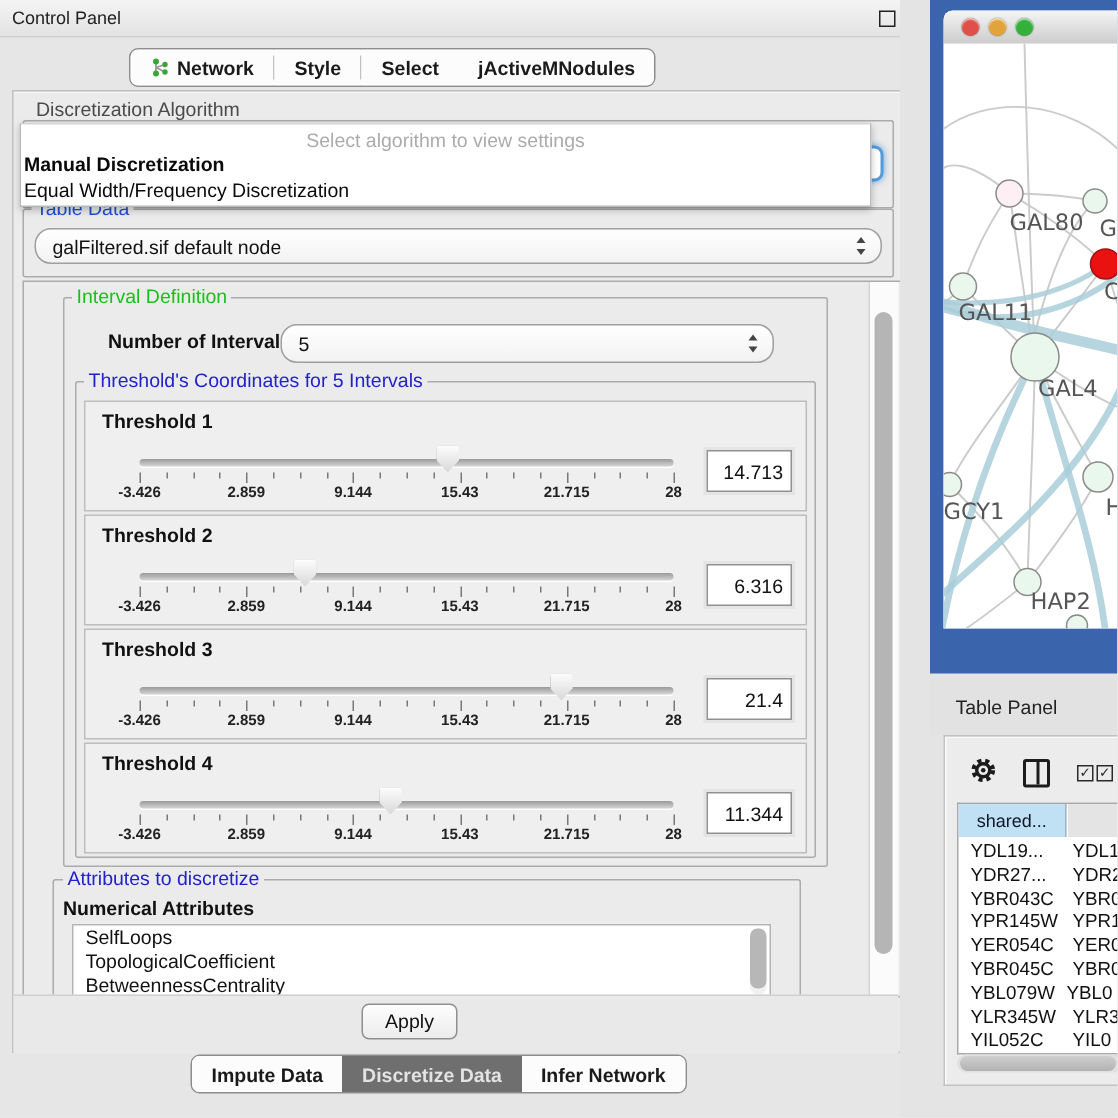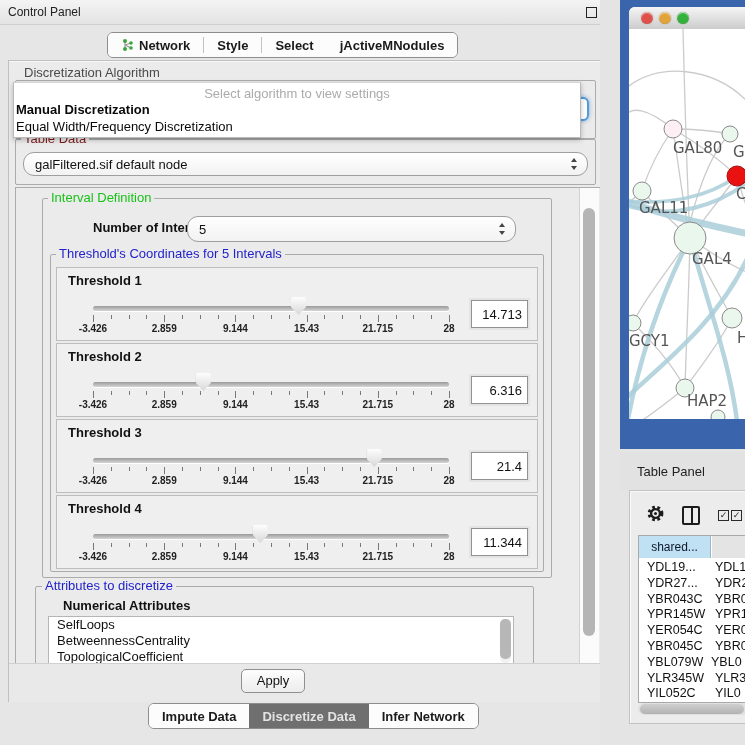--- a/index.html
+++ b/index.html
@@ -1,19 +1,19 @@
 <!DOCTYPE html>
 <html><head>
 <meta charset="utf-8">
 <style>
   html,body{margin:0;padding:0;}
   body{width:745px;height:745px;background:#e6e6e6;font-family:"Liberation Sans",sans-serif;
        -webkit-font-smoothing:antialiased;}
   #app{position:relative;width:745px;height:745px;overflow:hidden;background:#e6e6e6;}
-  .abs{position:absolute;padding-left:21px;}
+  .abs{position:absolute;}
 
   
   .titlebar{left:0;top:0;width:618px;height:24px;background:linear-gradient(#f4f4f4,#e3e3e3);
             border-bottom:1px solid #cfcfcf;}
   .titlebar .t{position:absolute;left:8px;top:5px;font-size:12px;color:#222;}
   .win-float{position:absolute;left:586px;top:7px;width:9px;height:9px;border:1.5px solid #222;}
   .win-close{position:absolute;left:603px;top:2px;font-size:13px;font-weight:bold;color:#111;}
 
   
   .tabbar{display:flex;align-items:stretch;background:#fcfcfc;border:1px solid #8d8d8d;
@@ -22,21 +22,21 @@
        background:#fcfcfc;white-space:nowrap;cursor:default;}
   .tab.sel{background:#6f6f6f;color:#e3e3e3;}
   .tabsep{width:1px;background:#c2c2c2;margin:4px 0;}
   .tab .nicon{margin-right:5px;display:inline-block;width:13px;height:14px;}
 
   
   .main-panel{left:8px;top:60px;width:592px;height:640px;background:#ebebeb;
               border:1px solid #c0c0c0;box-shadow:inset 0 1px 0 #f8f8f8;}
   .group{position:absolute;border:1px solid #ababab;border-radius:2px;}
   .group-label{position:absolute;font-size:13px;background:#ebebeb;padding:0 3px;line-height:14px;}
-  .g-black{color:#7f1d1d;}
+  .g-black{color:#1d4ed8;}
   .g-green{color:#17c217;}
   .g-blue{color:#2222cc;}
   .g-gray{color:#4a4a4a;}
 
   
   .combo{position:absolute;background:linear-gradient(#ffffff,#f2f2f2);border:1px solid #9f9f9f;
          border-radius:11px;font-size:13px;color:#111;display:flex;align-items:center;}
   .combo .cv{padding-left:11px;white-space:nowrap;overflow:hidden;}
   .spin{position:absolute;right:9px;top:50%;transform:translateY(-50%);width:7px;height:12px;}
   .spin:before,.spin:after{content:"";position:absolute;left:0;border-left:3.5px solid transparent;
@@ -332,22 +332,22 @@
         </div>
 
       <div class="group" style="left:19px;top:398px;width:497px;height:90px;"></div>
       <div class="group-label g-blue" style="left:26px;top:391px;">Attributes to discretize</div>
       <div class="abs" style="left:26px;top:410px;font-size:13px;font-weight:bold;color:#111;">Numerical Attributes</div>
       <div class="attr-list" style="left:32px;top:428px;width:464px;height:48px;" id="attr-list">
         <div style="position:absolute;right:2px;top:2px;width:11px;height:44px;background:#f1f1f1;border-radius:5px;">
           <div style="position:absolute;left:0;top:0;width:11px;height:40px;background:#b7b7b7;border-radius:5px;"></div>
         </div>
       <div class="attr-item">SelfLoops</div>
+          <div class="attr-item">TopologicalCoefficient</div>
           <div class="attr-item">BetweennessCentrality</div>
-          <div class="attr-item">TopologicalCoefficient</div>
         </div>
 
       <div class="vsb-track">
         <div class="vsb-thumb" style="top:20px;height:428px;"></div>
       </div>
     </div>
 
     <div class="abs" style="left:0;top:602px;width:590px;height:38px;background:#e9e9e9;border-top:1px solid #d0d0d0;"></div>
     <div class="btn" style="left:232px;top:608px;width:62px;height:22px;">Apply</div>
   </div>

